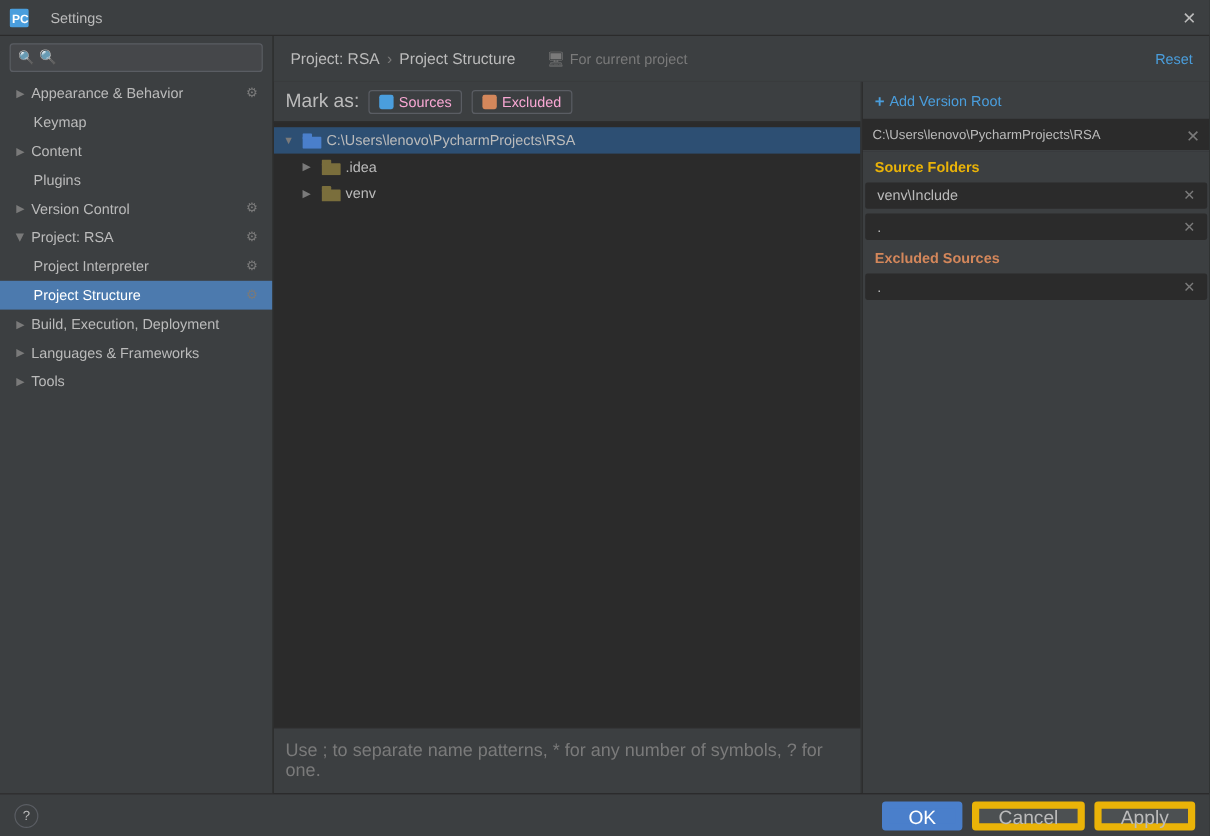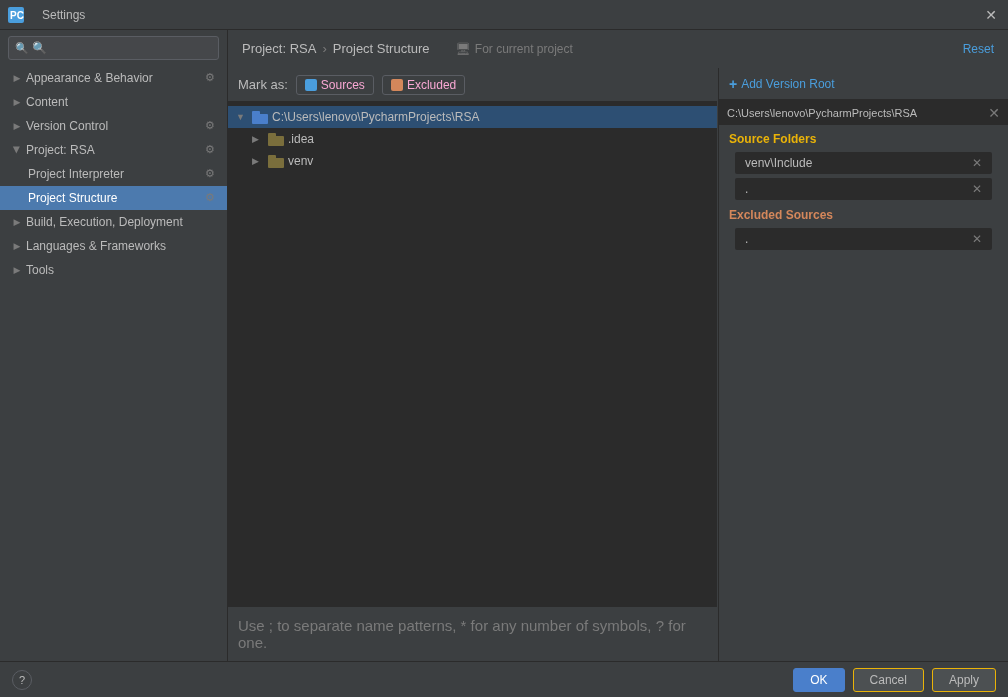--- a/index.html
+++ b/index.html
@@ -154,21 +154,21 @@
     
     .mark-as-bar {
       display: flex;
       align-items: center;
       padding: 6px 10px;
       gap: 8px;
       background: #3c3f41;
       border-bottom: 1px solid #2b2b2b;
       height: 34px;
     }
-    .mark-as-label { color: #bbbbbb; font-size: 13px; }
+    .mark-as-label { color: #bbbbbb; font-size: 16px; }
     .mark-btn {
       display: flex;
       align-items: center;
       gap: 4px;
       padding: 2px 8px;
       border: 1px solid #5a5d63;
       border-radius: 3px;
       cursor: pointer;
       font-size: 12px;
       background: #3c3f41;
@@ -268,21 +268,21 @@
       padding: 6px 10px 4px;
     }
     .folder-section-title.excluded { color: #d4875b; }
 
     .folder-entry {
       display: flex;
       align-items: center;
       justify-content: space-between;
       padding: 3px 10px;
       background: #2b2b2b;
-      margin: 2px 16px;
+      margin: 2px 2px;
       border-radius: 2px;
       height: 22px;
     }
     .folder-entry-label { color: #bbbbbb; font-size: 12px; }
     .folder-entry-close { color: #7a7a7a; cursor: pointer; font-size: 12px; }
 
     
     .bottom-bar {
       height: 36px;
       background: #3c3f41;
@@ -303,22 +303,22 @@
       display: flex; align-items: center; justify-content: center;
       cursor: pointer;
       color: #bbbbbb;
       font-size: 11px;
     }
     .action-btn {
       height: 24px;
       padding: 0 16px;
       border-radius: 3px;
       cursor: pointer;
-      font-size: 12px;
-      border: 1px solid #eab308;
+      font-size: 16px;
+      border: 6px solid #eab308;
       background: #4c5052;
       color: #bbbbbb;
     }
     .action-btn.primary {
       background: #4a7fcb;
       border-color: #4a7fcb;
       color: #ffffff;
     }
     .action-btn.apply {
       background: #4c5052;
@@ -344,23 +344,29 @@
     <div class="search-box">
       <span class="search-icon">🔍</span>
       <input type="text" placeholder="🔍" style="">
     </div>
 
     <div class="sidebar-item">
       <span class="expand-arrow">▶</span>
       <span>Appearance &amp; Behavior</span>
       <span class="gear-icon">⚙</span>
     </div>
+    <div class="sidebar-item" style="padding-left: 28px;">
+      <span>Keymap</span>
+    </div>
     <div class="sidebar-item">
       <span class="expand-arrow">▶</span>
       <span>Content</span>
+    </div>
+    <div class="sidebar-item" style="padding-left: 28px;">
+      <span>Plugins</span>
     </div>
     <div class="sidebar-item">
       <span class="expand-arrow">▶</span>
       <span>Version Control</span>
       <span class="gear-icon">⚙</span>
     </div>
     <div class="sidebar-item">
       <span class="expand-arrow expanded">▶</span>
       <span>Project: RSA</span>
       <span class="gear-icon">⚙</span>

